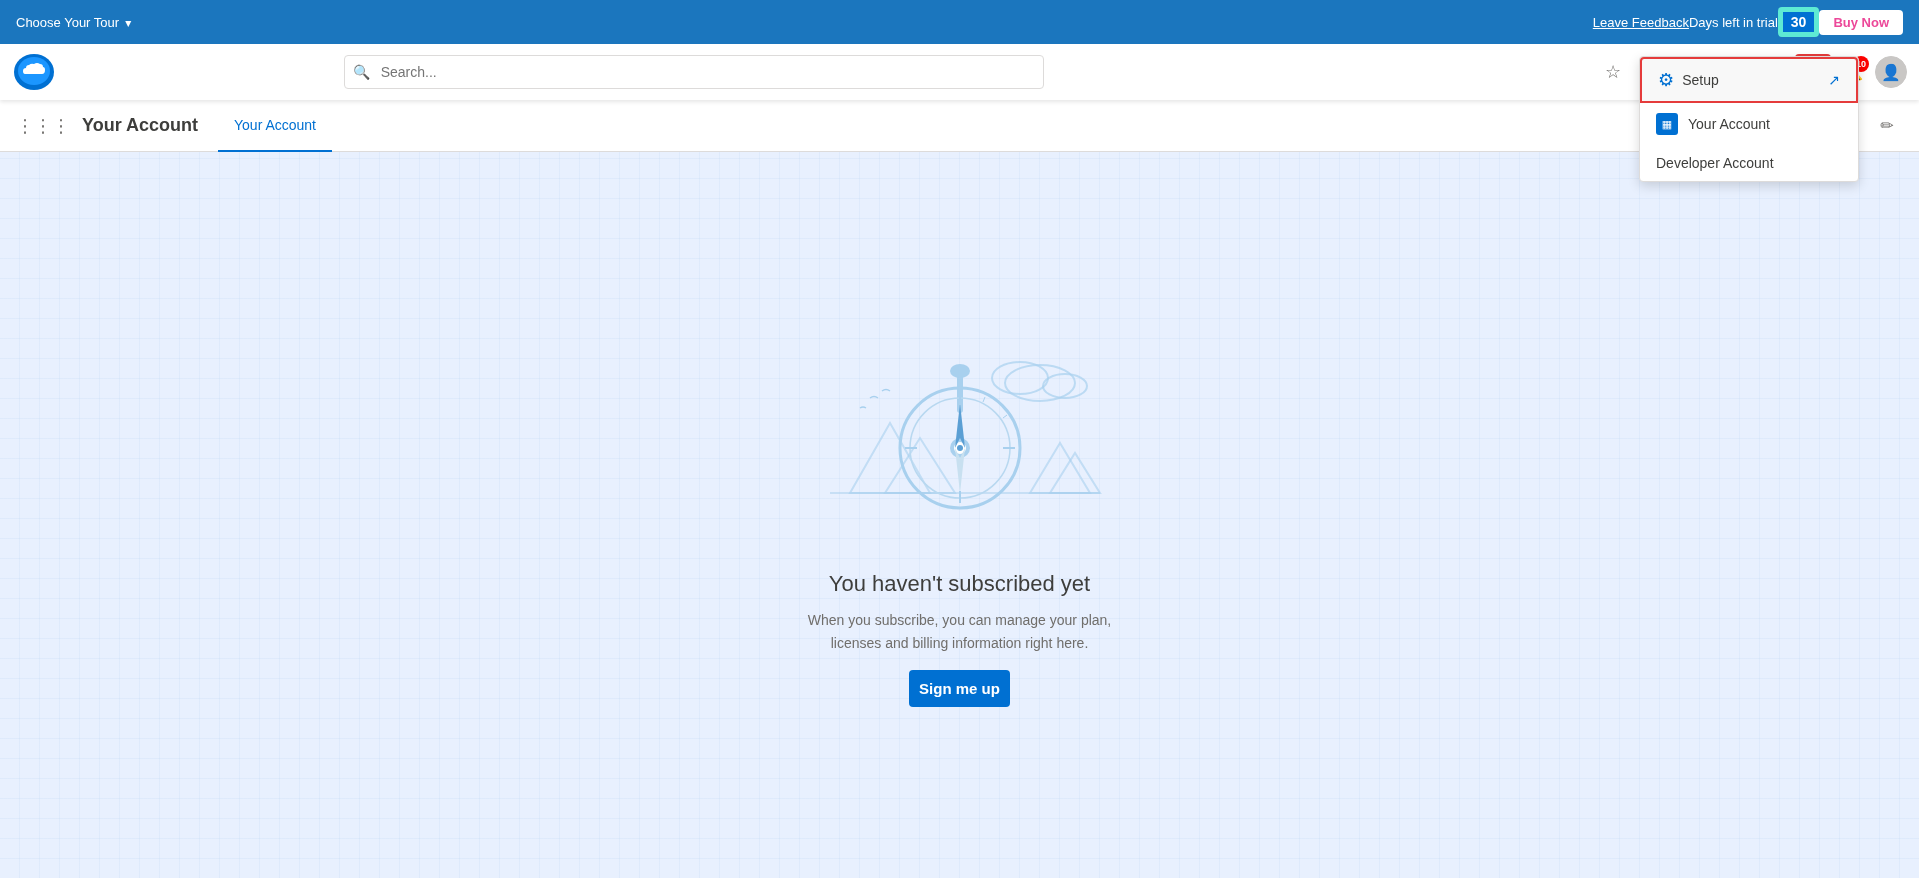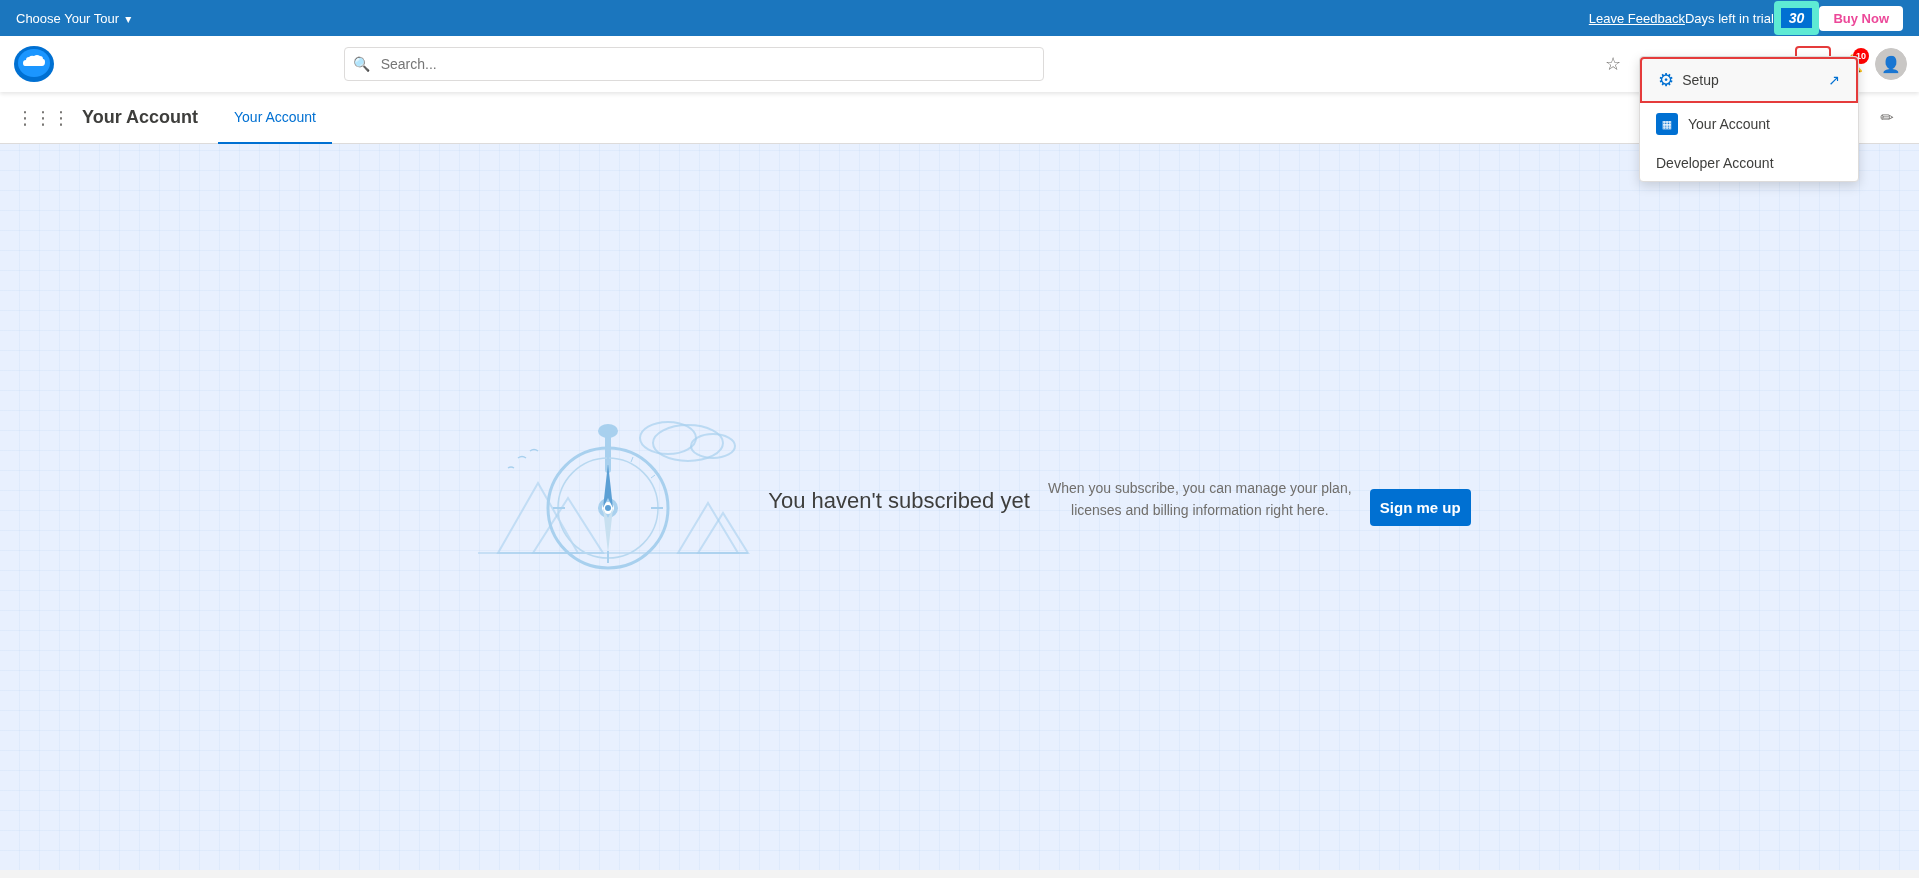--- a/index.html
+++ b/index.html
@@ -1,21 +1,21 @@
 <!DOCTYPE html>
 <html><head>
   <meta charset="utf-8">
   <style>
     * { margin: 0; padding: 0; box-sizing: border-box; }
     body { font-family: 'Salesforce Sans', Arial, sans-serif; background: #f3f3f3; overflow: hidden; }
 
     
     .top-bar {
       background: #1b76be;
-      height: 36px;
+      height: 44px;
       display: flex;
       align-items: center;
       justify-content: space-between;
       padding: 0 16px;
       position: relative;
       z-index: 100;
     }
     .top-bar-left {
       display: flex;
       align-items: center;
@@ -26,27 +26,26 @@
       cursor: pointer;
     }
     .top-bar-right {
       display: flex;
       align-items: center;
       color: white;
       font-size: 13px;
     }
     .trial-badge {
       background: #0070d2;
-      border: 7px solid #5eead4;
+      border: 5px solid #5eead4;
       border-radius: 4px;
       padding: 2px 8px;
       font-weight: bold;
       font-size: 14px;
       color: white;
-      font-style: italic;
     }
     .buy-now-btn {
       background: white;
       color: #ec4899;
       border: none;
       border-radius: 4px;
       padding: 5px 14px;
       font-weight: 600;
       font-size: 13px;
       cursor: pointer;
@@ -275,21 +274,21 @@
         rgba(100,160,220,0.15) 20px
       ),
       repeating-linear-gradient(
         90deg,
         transparent,
         transparent 19px,
         rgba(100,160,220,0.15) 20px
       );
       min-height: calc(878px - 44px - 56px - 52px);
       display: flex;
-      flex-direction: row;
+      flex-direction: column;
       align-items: center;
       justify-content: center;
       padding: 40px;
     }
 
     
     .illustration-container {
       margin-bottom: 24px;
     }
 

